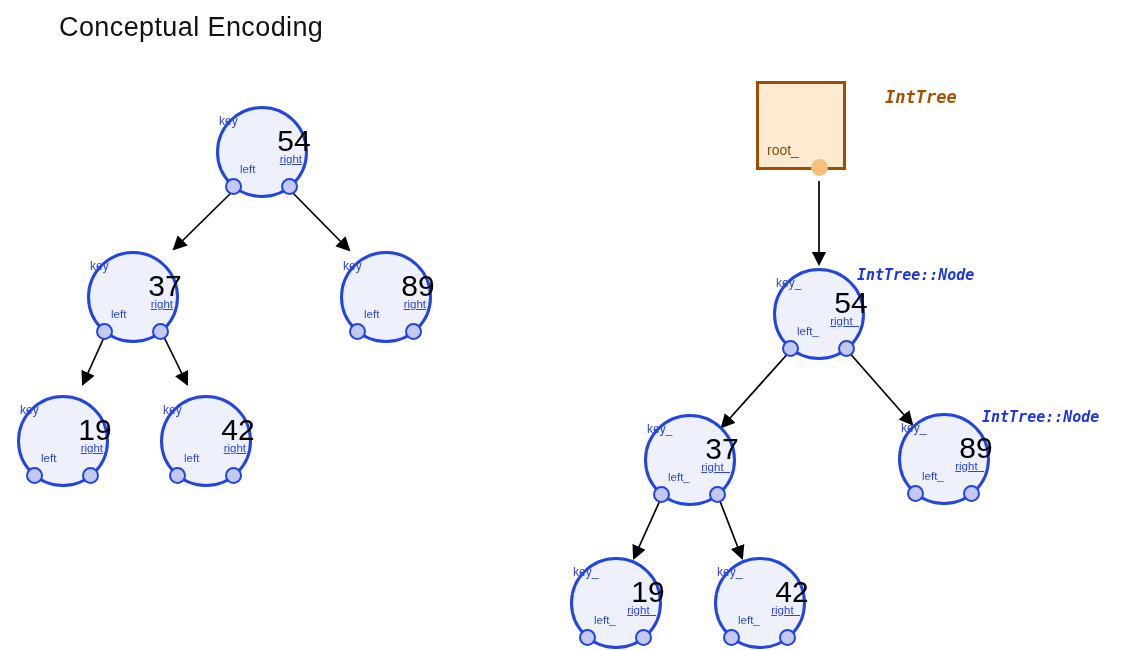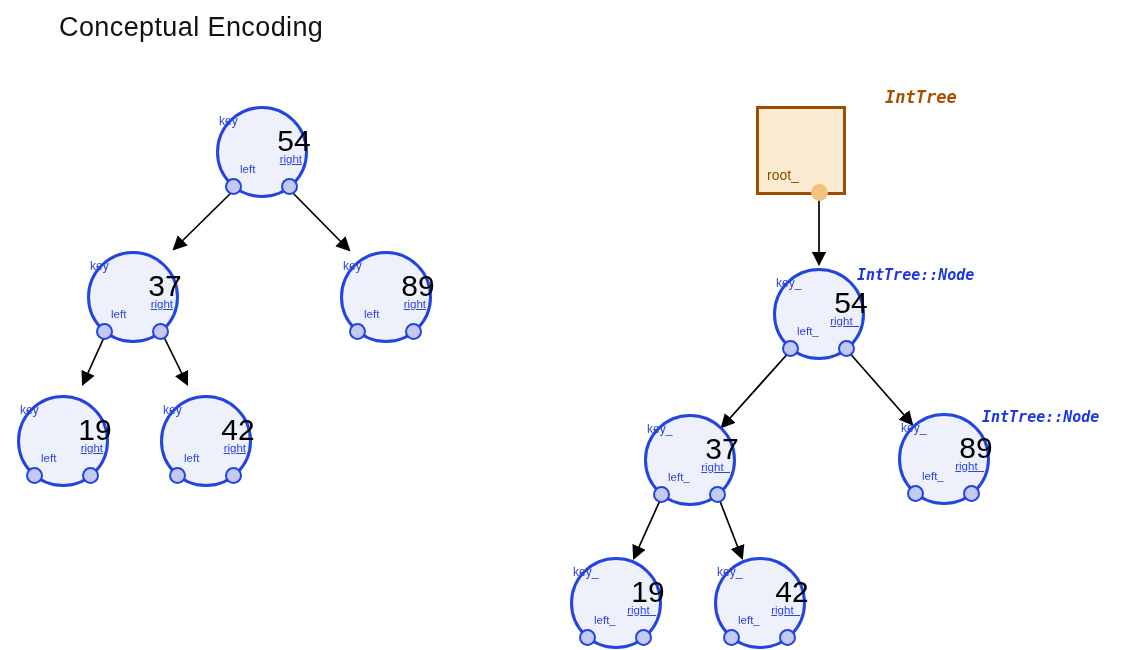--- a/index.html
+++ b/index.html
@@ -51,21 +51,21 @@
   }
   .port{
     position:absolute;width:17px;height:17px;border-radius:50%;box-sizing:border-box;
     background:var(--port-fill);border:2px solid var(--node-border);
   }
   .node .pleft{left:6px;top:69px;}
   .node .pright{left:62px;top:69px;}
 
   
   .tree-box{
-    position:absolute;left:756px;top:106px;width:90px;height:89px;box-sizing:border-box;
+    position:absolute;left:756px;top:81px;width:90px;height:89px;box-sizing:border-box;
     border:3px solid var(--tree-border);background:var(--tree-fill);padding-left:28px;
   }
   .tree-box .root-label{
     position:absolute;left:8px;bottom:9px;font-size:14px;color:var(--tree-text);
   }
   .tree-box .tree-port{
     position:absolute;left:52px;top:75px;width:17px;height:17px;border-radius:50%;
     background:var(--tree-port);
   }
 

